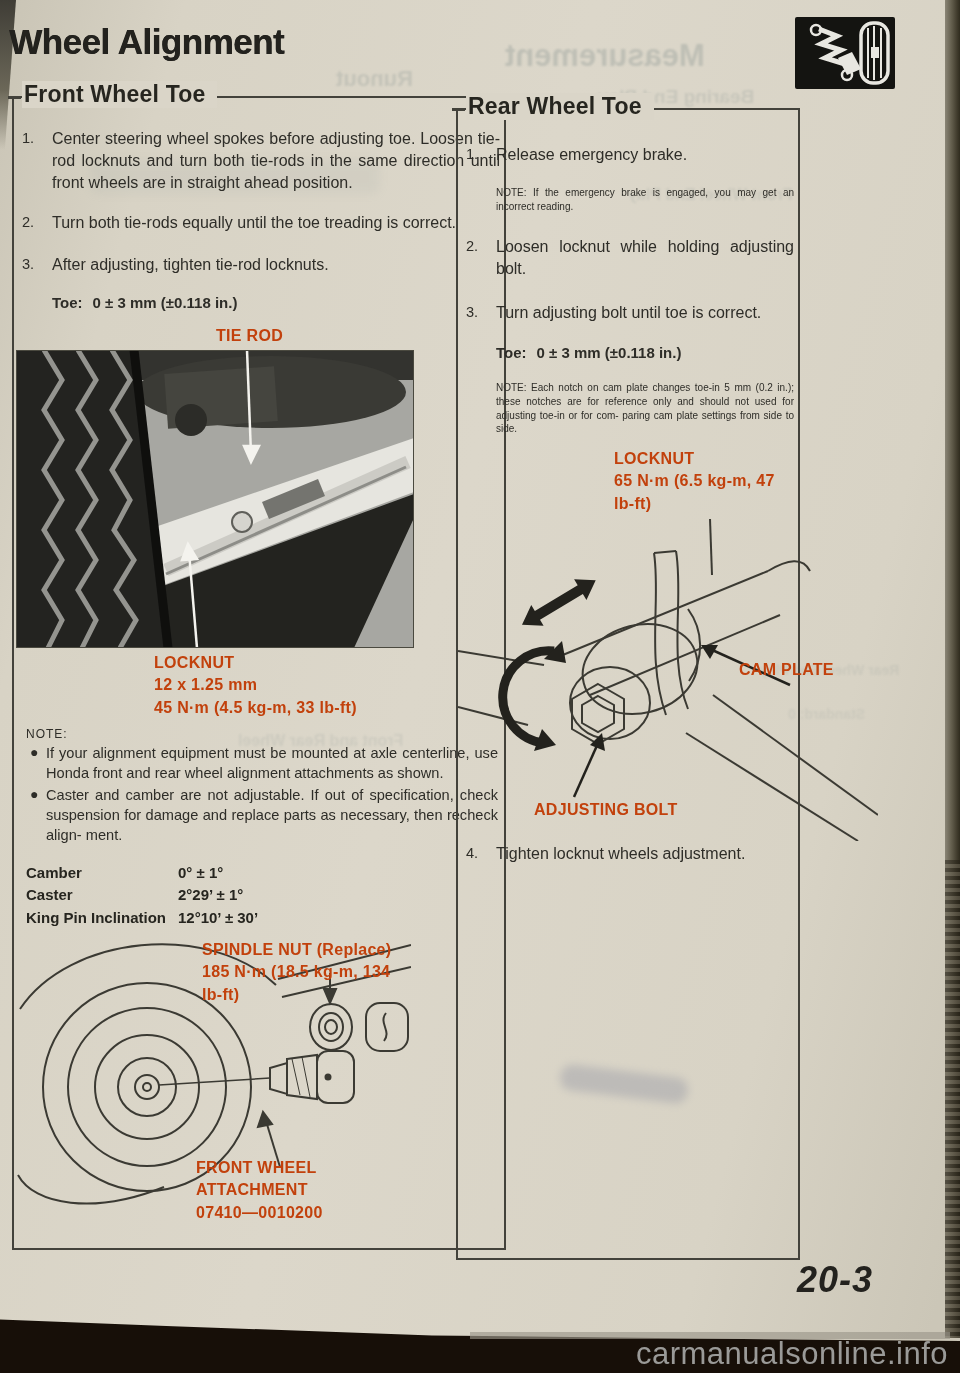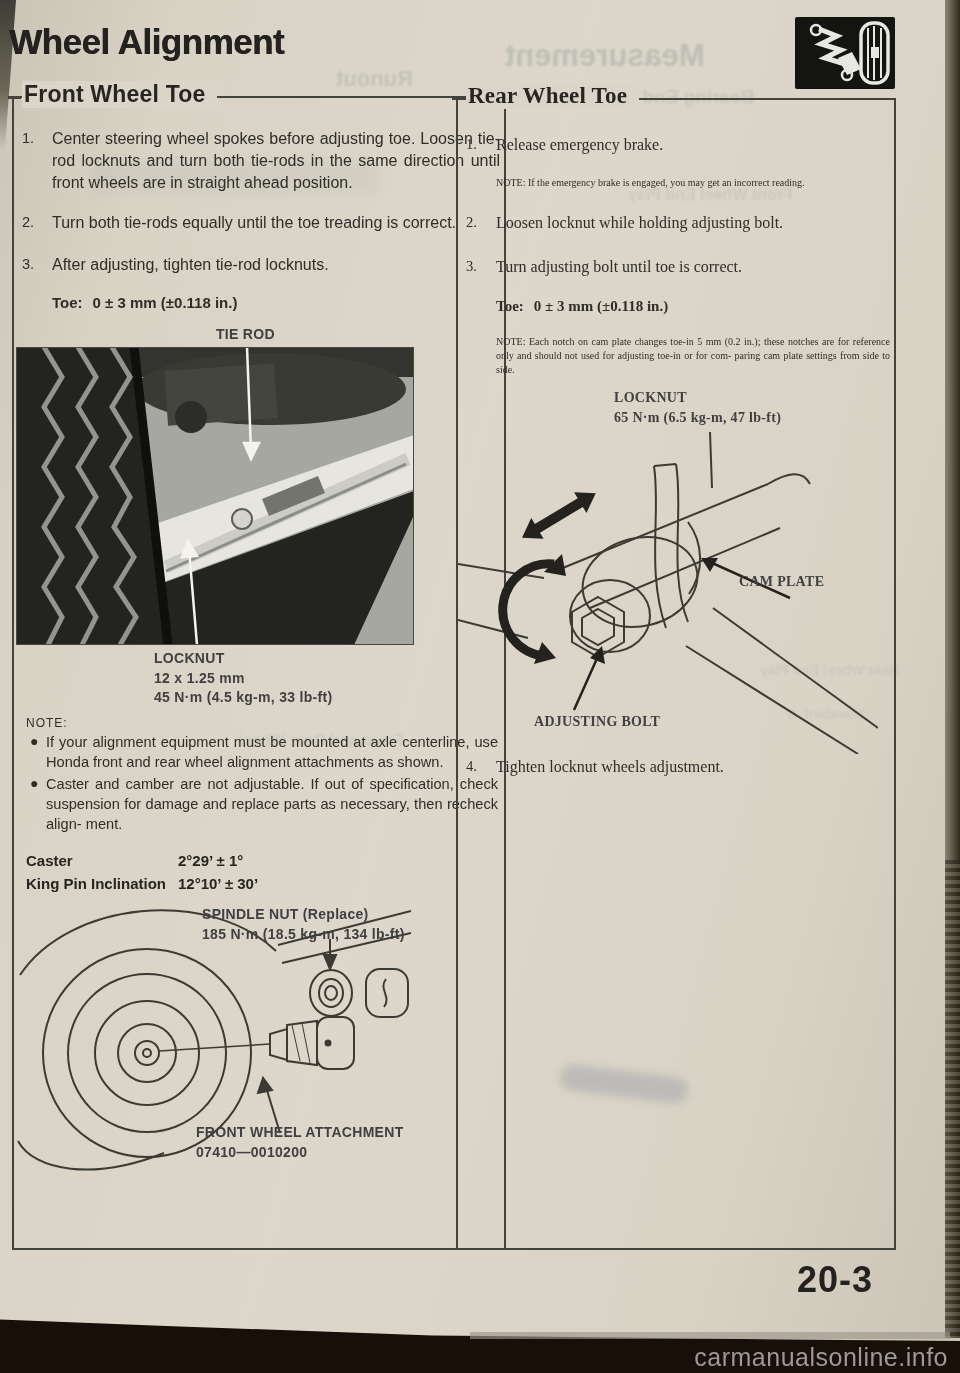--- a/index.html
+++ b/index.html
@@ -14,41 +14,41 @@
   .corner-shadow{position:absolute;left:0;top:0;width:16px;height:150px;
     background:linear-gradient(180deg,#3f3d36,#6b6758 60%,rgba(107,103,88,0));
     clip-path:polygon(0 0,100% 0,30% 100%,0 100%);}
   .book-edge{position:absolute;right:0;top:0;width:15px;height:1338px;
     background:linear-gradient(90deg,#8a8576,#625d4c 45%,#413c2d 80%,#2f2b1e);}
   .book-edge-stripes{position:absolute;right:0;top:860px;width:15px;height:478px;opacity:.5;
     background:repeating-linear-gradient(180deg,#1f1b12 0 4px,#6a6455 4px 8px);}
   .table-band{position:absolute;left:0;top:1316px;width:960px;height:57px;background:#170f08;
     clip-path:polygon(0 6%,18% 18%,45% 34%,75% 40%,100% 44%,100% 100%,0 100%);}
   .table-edge-hi{position:absolute;left:470px;top:1332px;width:480px;height:7px;background:#9b968a;opacity:.65;}
-  .watermark{position:absolute;right:12px;bottom:1px;font-size:25px;letter-spacing:.5px;color:#9a9a98;font-weight:400;}
-  .page-number{position:absolute;left:797px;top:1259px;font-size:36px;font-weight:700;letter-spacing:1px;color:#23221e;}
+  .watermark{position:absolute;right:12px;bottom:1px;font-size:31px;letter-spacing:.5px;color:#9a9a98;font-weight:400;}
+  .page-number{position:absolute;left:797px;top:1259px;font-size:36px;font-weight:700;letter-spacing:1px;color:#23221e;font-style:italic;}
 
   
   .page-title{position:absolute;left:9px;top:22px;font-size:35px;font-weight:800;letter-spacing:-.5px;color:#23221e;
     text-shadow:.4px 0 #23221e;}
   .section-box{position:absolute;border:2.5px solid #43423b;}
   .front-box{left:12px;top:96px;width:494px;height:1154px;}
-  .rear-box{left:456px;top:98px;width:440px;height:1152px;font-family:Liberation Serif, serif;}
+  .rear-box{left:456px;top:108px;width:344px;height:1152px;}
   .sec-head{position:absolute;top:-17px;left:8px;background:#dad5c8;padding:0 12px 0 2px;
     font-size:23px;font-weight:700;color:#26251f;letter-spacing:.2px;}
   .sec-head::before{content:"";position:absolute;left:-14px;top:55%;width:13px;height:3px;background:#43423b;}
 
   
   .step{display:flex;margin:0 4px 0 8px;}
   .sn{width:30px;flex:none;font-size:14.6px;line-height:1.38;}
   .st{flex:1;text-align:justify;font-size:16px;line-height:1.38;}
   .indent{margin:0 4px 0 38px;text-align:justify;font-size:10px;line-height:1.38;}
   .toe{margin-left:38px;font-size:15px;font-weight:700;}
   .toe .tv{margin-left:10px;}
-  .dlabel{font-size:14px;font-weight:700;letter-spacing:.3px;line-height:1.4;color:#404040;}
+  .dlabel{font-size:16px;font-weight:700;letter-spacing:.3px;line-height:1.4;color:#c2410c;}
   .note-title{margin-left:12px;font-size:12px;letter-spacing:1px;}
   .bullet{display:flex;margin:2px 6px 0 16px;}
   .dot{width:16px;flex:none;font-size:14px;line-height:1.38;}
   .bt{flex:1;text-align:justify;font-size:14.6px;line-height:1.38;}
   .specs{margin:16px 0 0 12px;}
   .spec-row{display:grid;grid-template-columns:152px auto;font-size:15px;font-weight:700;line-height:1.5;color:#26251f;}
 
   
   .photo-wrap{position:relative;margin:2px 0 0 2px;width:398px;height:298px;}
   .front-diagram{position:relative;margin-top:6px;width:397px;height:276px;}
@@ -175,20 +175,24 @@
   <div class="bullet">
     <div class="dot">●</div>
     <div class="bt">If your alignment equipment must be mounted at axle centerline, use Honda front and rear wheel alignment attachments as shown.</div>
   </div>
   <div class="bullet">
     <div class="dot">●</div>
     <div class="bt">Caster and camber are not adjustable. If out of specification, check suspension for damage and replace parts as necessary, then recheck align- ment.</div>
   </div>
 
   <div class="specs">
+    <div class="spec-row">
+      <div>Camber</div>
+      <div>0° ± 1°</div>
+    </div>
     <div class="spec-row">
       <div>Caster</div>
       <div>2°29’ ± 1°</div>
     </div>
     <div class="spec-row">
       <div>King Pin Inclination</div>
       <div>12°10’ ± 30’</div>
     </div>
   </div>
 

